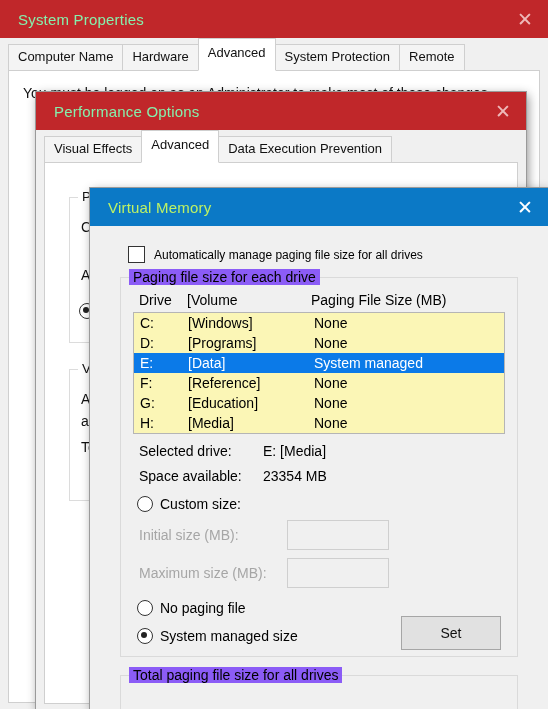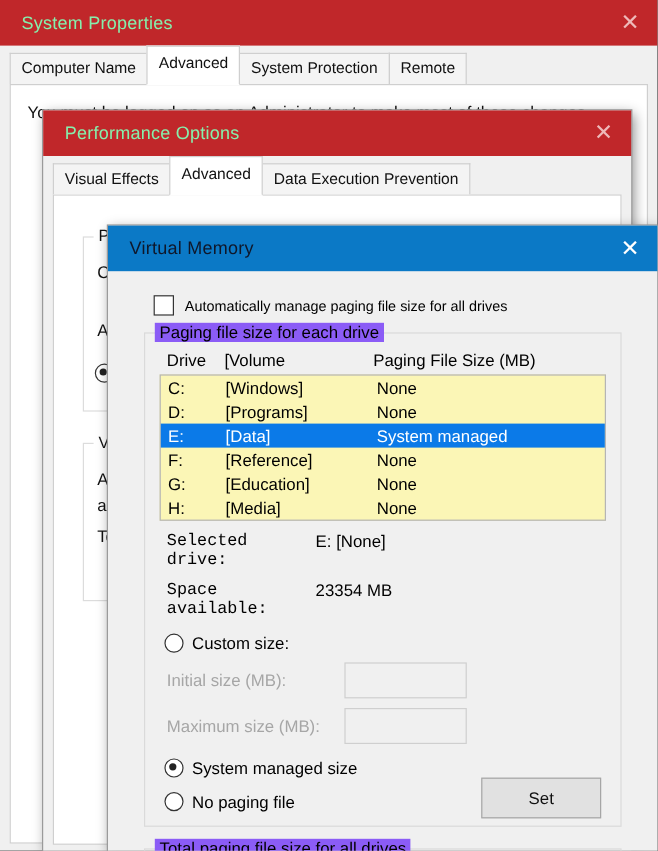--- a/index.html
+++ b/index.html
@@ -15,21 +15,21 @@
   
   .win{position:absolute;background:#f0f0f0;box-shadow:0 0 0 1px #9a9a9a, 2px 3px 10px rgba(0,0,0,.45);}
   .titlebar{position:relative;height:38px;display:flex;align-items:center;}
   .titlebar .ttl{font-size:15px;padding-left:18px;letter-spacing:.2px;}
   .titlebar .closebtn{position:absolute;right:0;top:0;width:46px;height:38px;
        display:flex;align-items:center;justify-content:center;font-size:19px;font-weight:300;line-height:1;}
   .red{background:#c0272a;}
   .red .ttl{color:#86efac;}
   .red .closebtn{color:#eeb9b9;}
   .blue{background:#0b79c6;}
-  .blue .ttl{color:#0f172a;}
+  .blue .ttl{color:#bef264;}
   .blue .closebtn{color:#ffffff;}
 
   
   .tabstrip{position:relative;height:26px;margin:6px 0 0 8px;display:flex;align-items:flex-end;}
   .tabstrip .tab{
      border:1px solid #cfcfcf;border-bottom:none;background:#f4f4f4;
      padding:3px 9px 4px 9px;font-size:13px;line-height:17px;color:#111;
      margin-right:-1px;position:relative;z-index:1;height:18px;}
   .tabstrip .tab.active{background:#ffffff;border-color:#cfcfcf;height:22px;padding-top:5px;z-index:3;
      border-bottom:1px solid #fff;margin-bottom:-1px;}
@@ -61,21 +61,21 @@
   .lv-head .c2{flex:1;}
   .lv-head .c3{width:190px;}
   .listview{border:1px solid #b5b5b5;background:#fbf6b6;}
   .lvrow{display:flex;font-size:14px;line-height:20px;padding:0 0 0 6px;}
   .lvrow .c1{width:48px;}
   .lvrow .c2{flex:1;}
   .lvrow .c3{width:190px;}
   .lvrow.sel{background:#0b7ae8;color:#fff;}
 
   .kv{display:flex;font-size:14px;margin:9px 0 0 6px;}
-  .kv .k{width:124px;font-family:Liberation Mono, monospace;}
+  .kv .k{width:124px;}
   .kv .v{}
 
   .radio-row{display:flex;align-items:center;font-size:14px;margin:12px 0 0 4px;}
   .rbox{width:14px;height:14px;border:1.4px solid #333;border-radius:50%;background:#fff;margin-right:7px;flex:none;position:relative;}
   .rbox.on::after{content:"";position:absolute;left:3px;top:3px;width:6px;height:6px;border-radius:50%;background:#222;}
 
   .field-row{display:flex;align-items:center;margin:8px 0 0 6px;}
   .field-row label{width:148px;font-size:14px;color:#a6a6a6;}
   .tbox{width:100px;height:28px;border:1px solid #cfcfcf;background:#f0f0f0;}
 
@@ -90,20 +90,21 @@
 <div class="root">
 
   <div class="win" id="sysprops">
     <div class="titlebar red">
       <div class="ttl">System Properties</div>
       <div class="closebtn">✕</div>
     </div>
 
     <div class="tabstrip">
       <div class="tab">Computer Name</div>
+      <div class="tab">Hardware</div>
       <div class="tab active">Advanced</div>
       <div class="tab">System Protection</div>
       <div class="tab">Remote</div>
     </div>
 
     <div class="tabpage">
       <div class="sp-note" style="left:14px;top:14px;">You must be logged on as an Administrator to make most of these changes.</div>
 
       <div class="grp" style="left:44px;top:62px;width:430px;height:140px;">
         <div class="lg">P</div>
@@ -196,21 +197,21 @@
           </div>
           <div class="lvrow">
             <div class="c1">H:</div>
             <div class="c2">[Media]</div>
             <div class="c3">None</div>
           </div>
         </div>
 
         <div class="kv">
           <div class="k">Selected drive:</div>
-          <div class="v">E:  [None]</div>
+          <div class="v">E:  [Media]</div>
         </div>
         <div class="kv">
           <div class="k">Space available:</div>
           <div class="v">23354 MB</div>
         </div>
 
         <div class="radio-row">
           <div class="rbox"></div>
           <span>Custom size:</span>
         </div>
@@ -219,27 +220,27 @@
           <label>Initial size (MB):</label>
           <div class="tbox"></div>
         </div>
         <div class="field-row">
           <label>Maximum size (MB):</label>
           <div class="tbox"></div>
         </div>
 
         <div style="position:relative;">
           <div class="radio-row">
+            <div class="rbox"></div>
+            <span>No paging file</span>
+          </div>
+          <div class="radio-row">
             <div class="rbox on"></div>
             <span>System managed size</span>
           </div>
-          <div class="radio-row">
-            <div class="rbox"></div>
-            <span>No paging file</span>
-          </div>
           <div class="btn" style="position:absolute;right:4px;top:16px;width:98px;height:32px;">Set</div>
         </div>
       </div>
 
       <div class="vm-group" style="margin-top:18px;height:40px;">
         <div class="lg">Total paging file size for all drives</div>
       </div>
 
     </div>
   </div>

